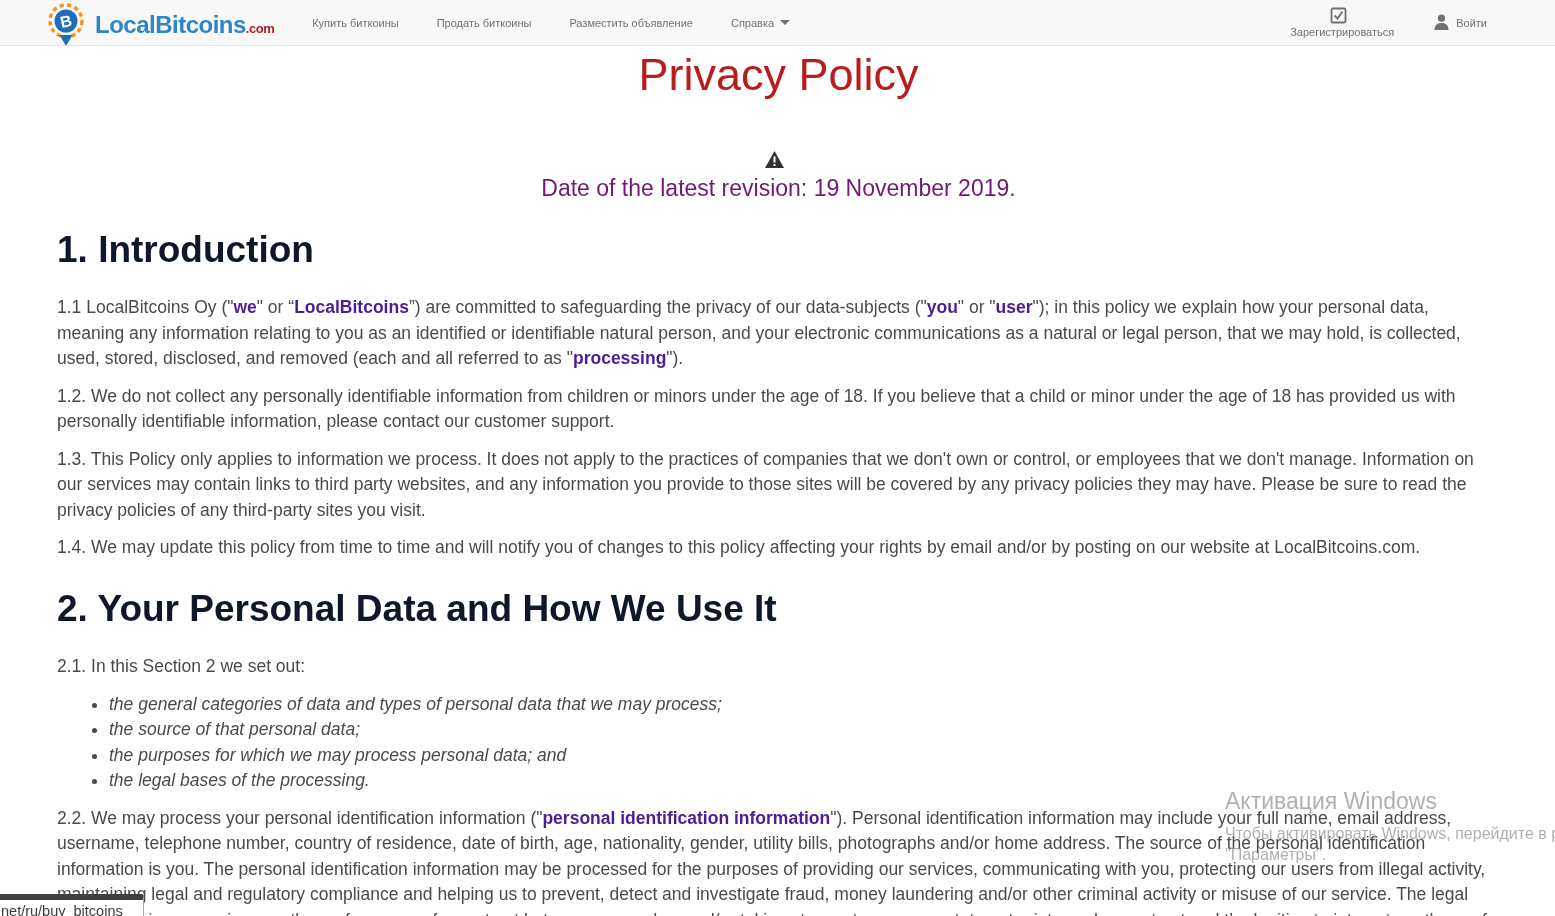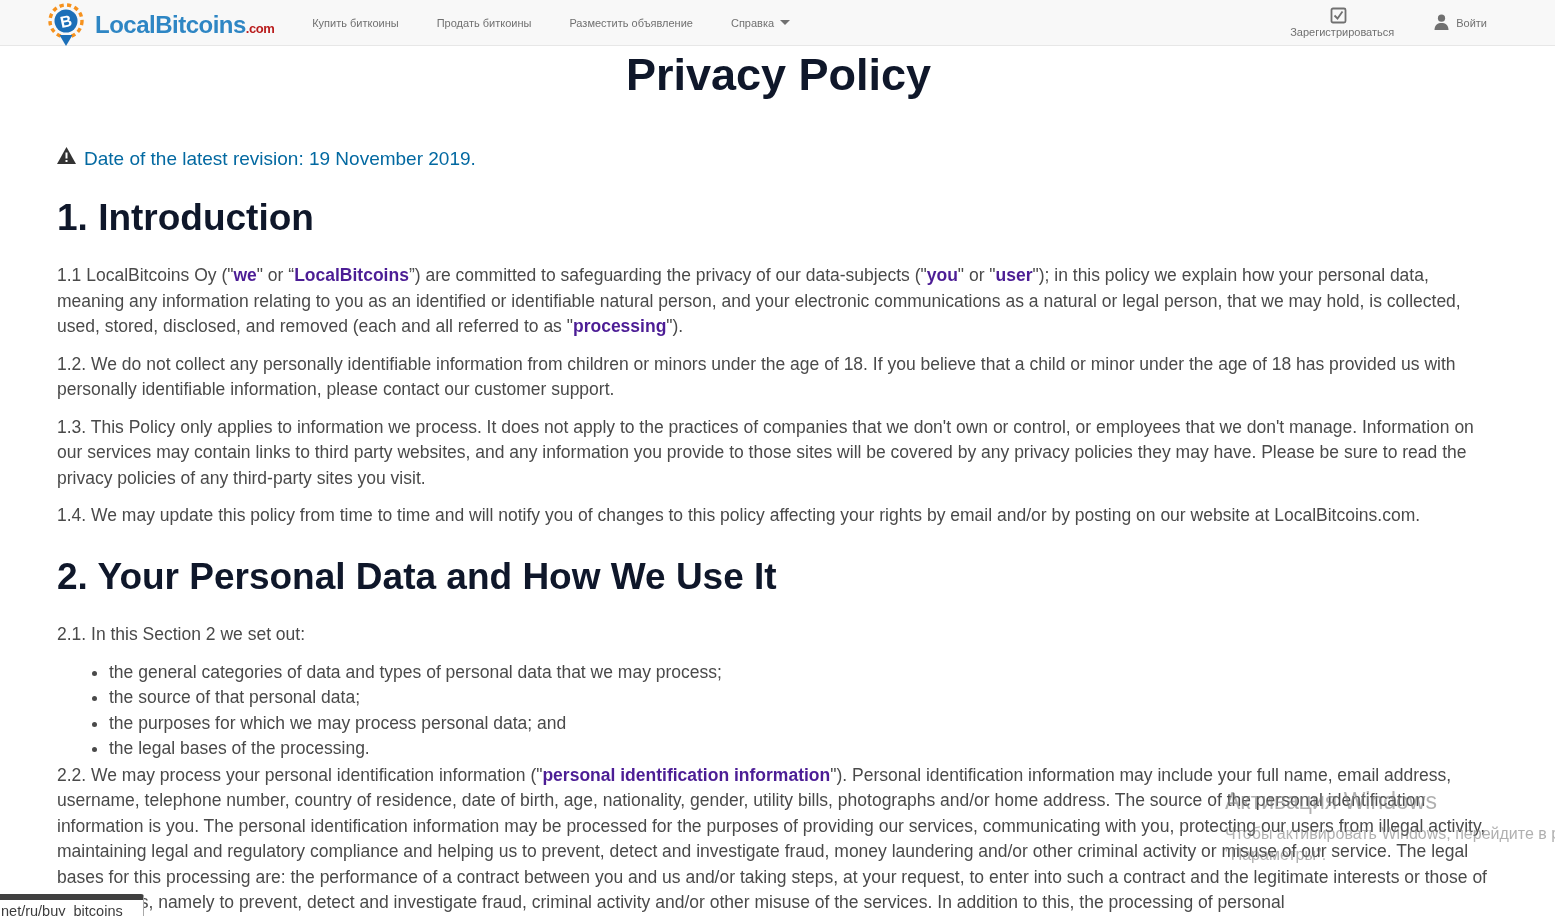--- a/index.html
+++ b/index.html
@@ -28,29 +28,29 @@
   .caret {
     display: inline-block; margin-left: 6px; width: 0; height: 0;
     border-left: 5px solid transparent; border-right: 5px solid transparent;
     border-top: 5px solid #707070;
   }
   .nav-ico { margin-right: 7px; display: inline-block; }
 
   
   .content { padding: 0 55px 0 57px; color: #4a4a4a; }
   h1.page-title {
-    font-size: 45px; font-weight: bold; color: #0f172a; text-align: center;
+    font-size: 45px; font-weight: normal; color: #b91c1c; text-align: center;
     margin-top: 4px; line-height: 1.1;
   }
-  .date-line { margin: 48px 0 0; font-size: 19px; color: #0369a1; display: flex; align-items: center; }
+  .date-line { margin: 48px 0 0; font-size: 23px; color: #701a75; display: flex; align-items: center; flex-direction: column; }
   .warn-ico { margin-right: 8px; position: relative; top: -1px; }
   h2.section-heading { font-size: 37px; font-weight: bold; color: #0f172a; margin: 28px 0 25px; line-height: 1.1; }
   .content p.body-p { font-size: 17.5px; line-height: 25.5px; margin: 0 0 12px; color: #4a4a4a; }
   .content p.body-p strong { color: #4c1d95; }
-  ul.bullets { margin: 0 0 1px; padding-left: 52px; }
+  ul.bullets { margin: 0 0 12px; padding-left: 52px; font-style: italic; }
   ul.bullets li { font-size: 17.5px; line-height: 25.5px; color: #4a4a4a; list-style: disc; }
 
   
   .watermark { position: absolute; left: 1225px; top: 788px; pointer-events: none; }
   .wm-line1 { font-size: 23px; color: rgba(128,128,128,0.62); white-space: nowrap; }
   .wm-line2 { font-size: 16px; color: rgba(128,128,128,0.62); white-space: nowrap; margin-top: 10px; }
   .wm-line3 { font-size: 16px; color: rgba(128,128,128,0.62); white-space: nowrap; margin-top: 3px; }
 
   
   .status-bubble {

